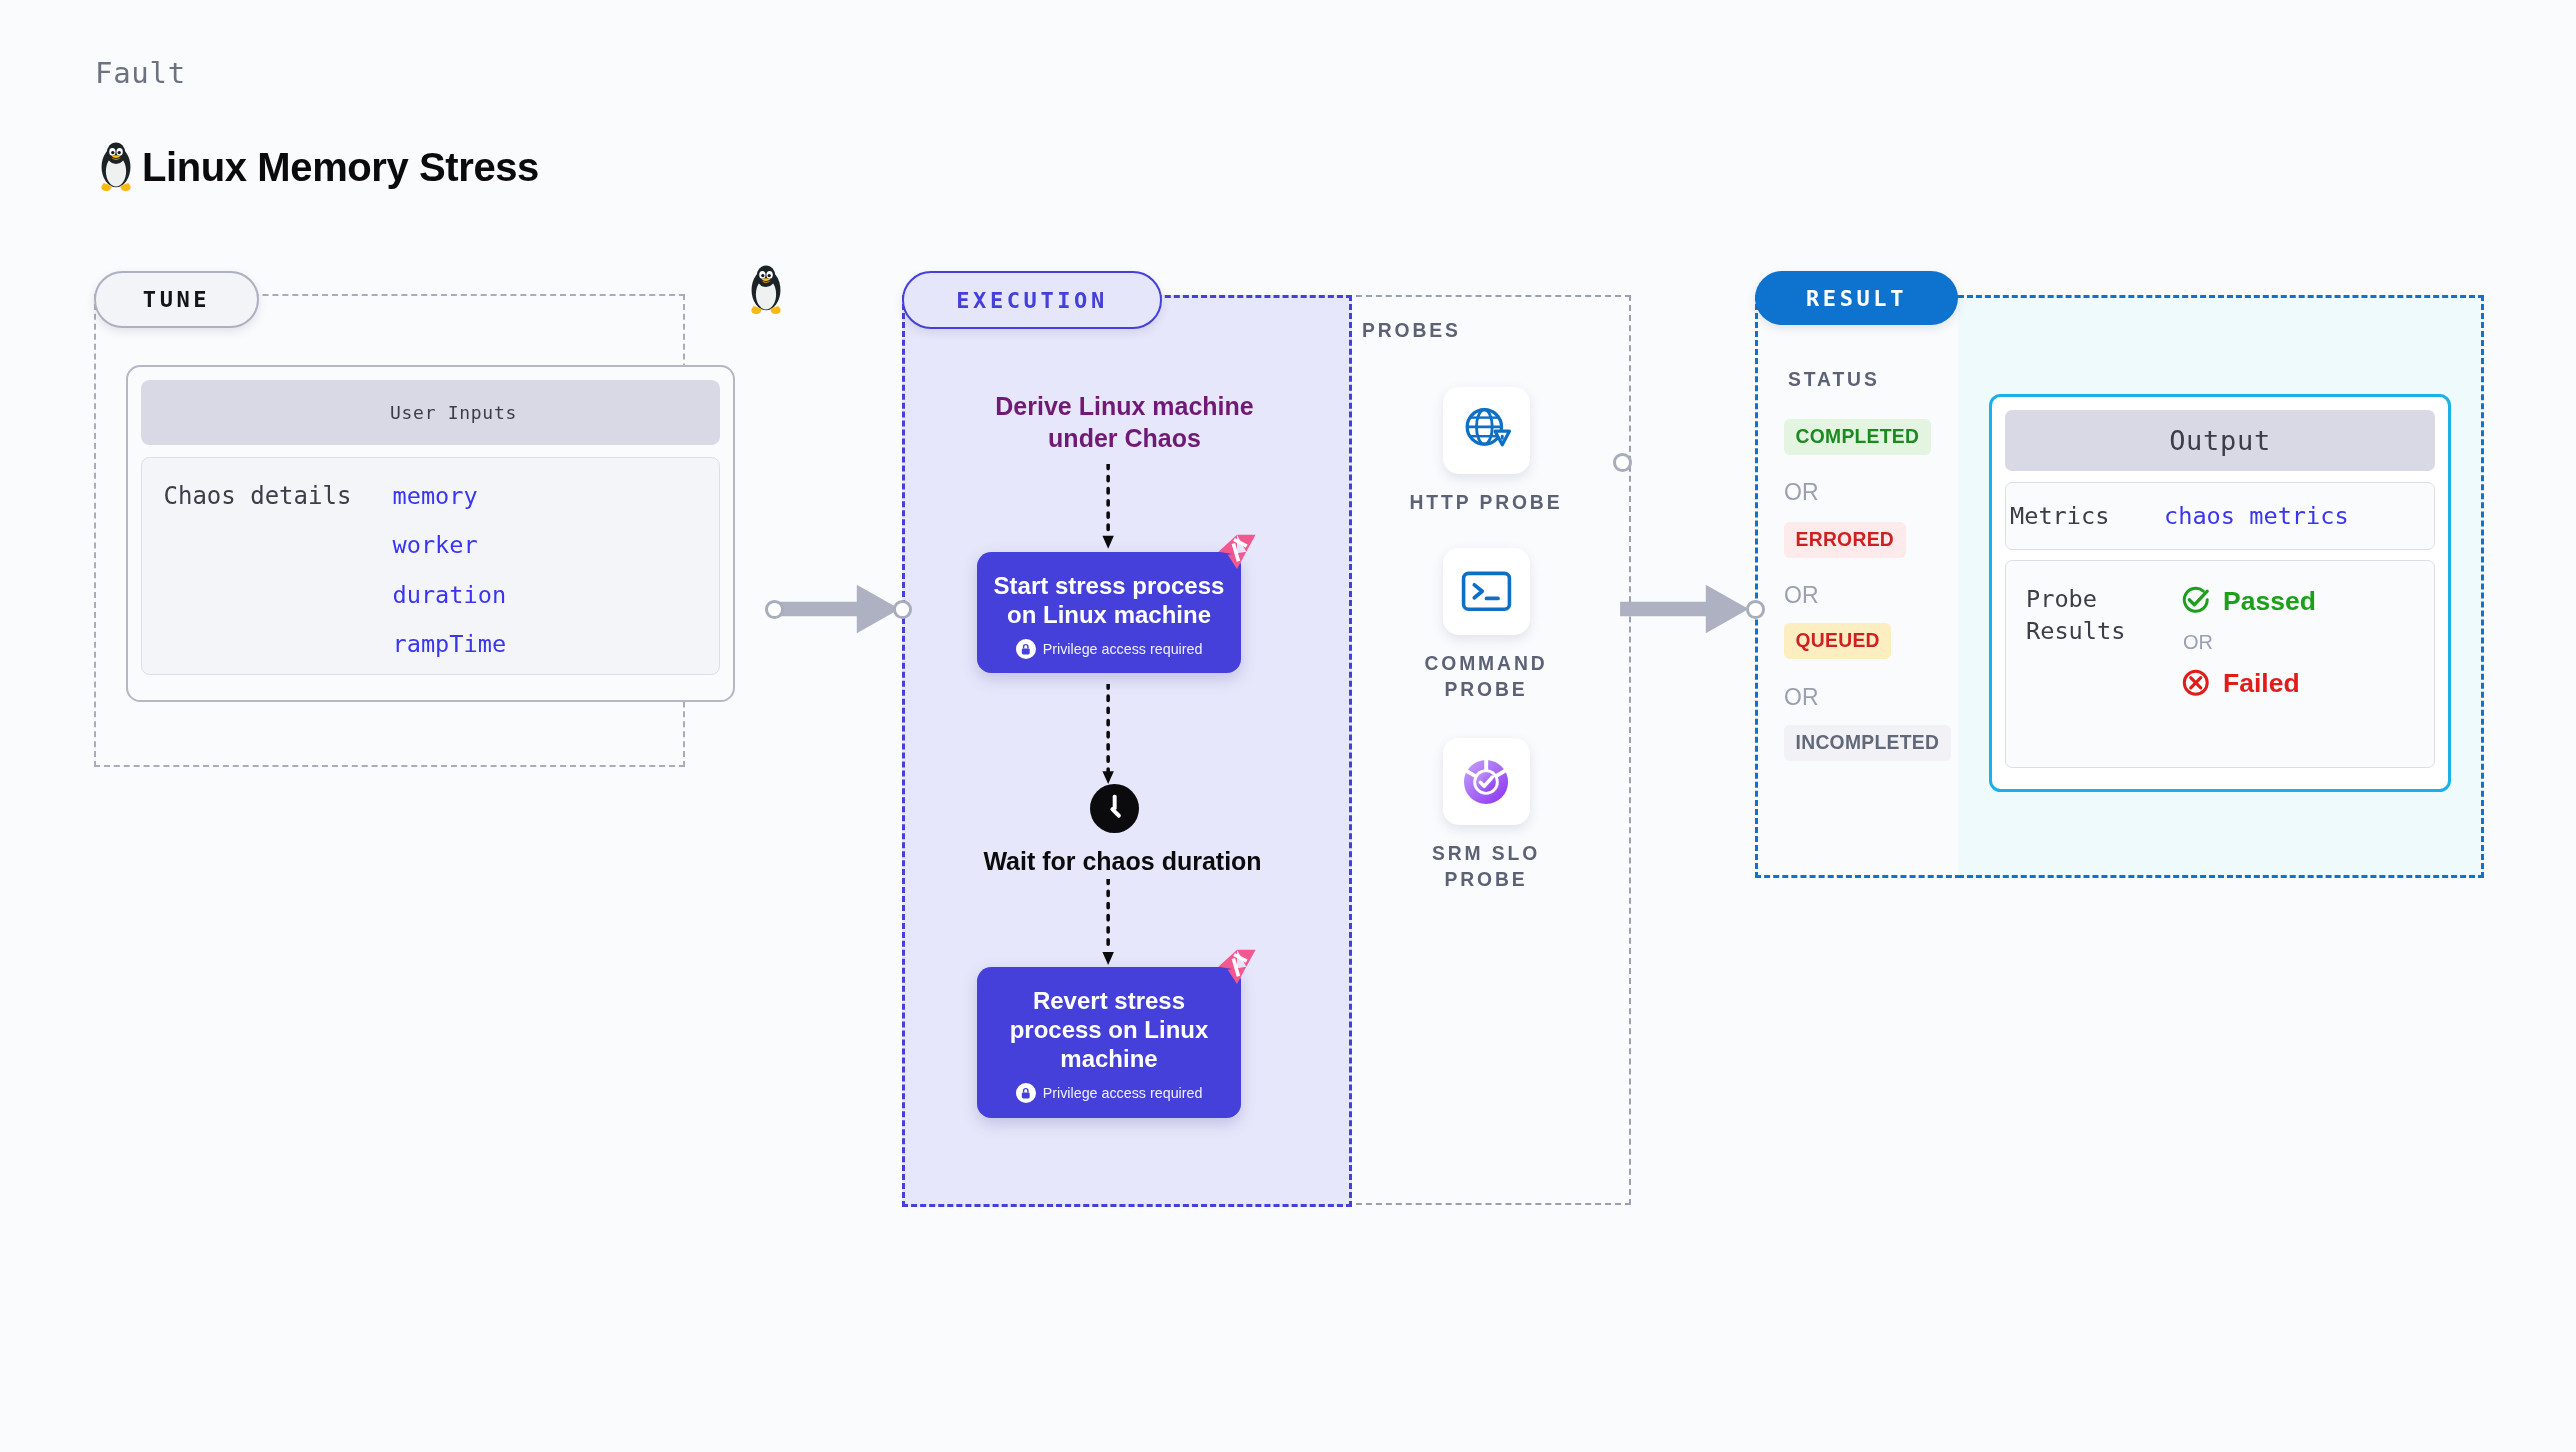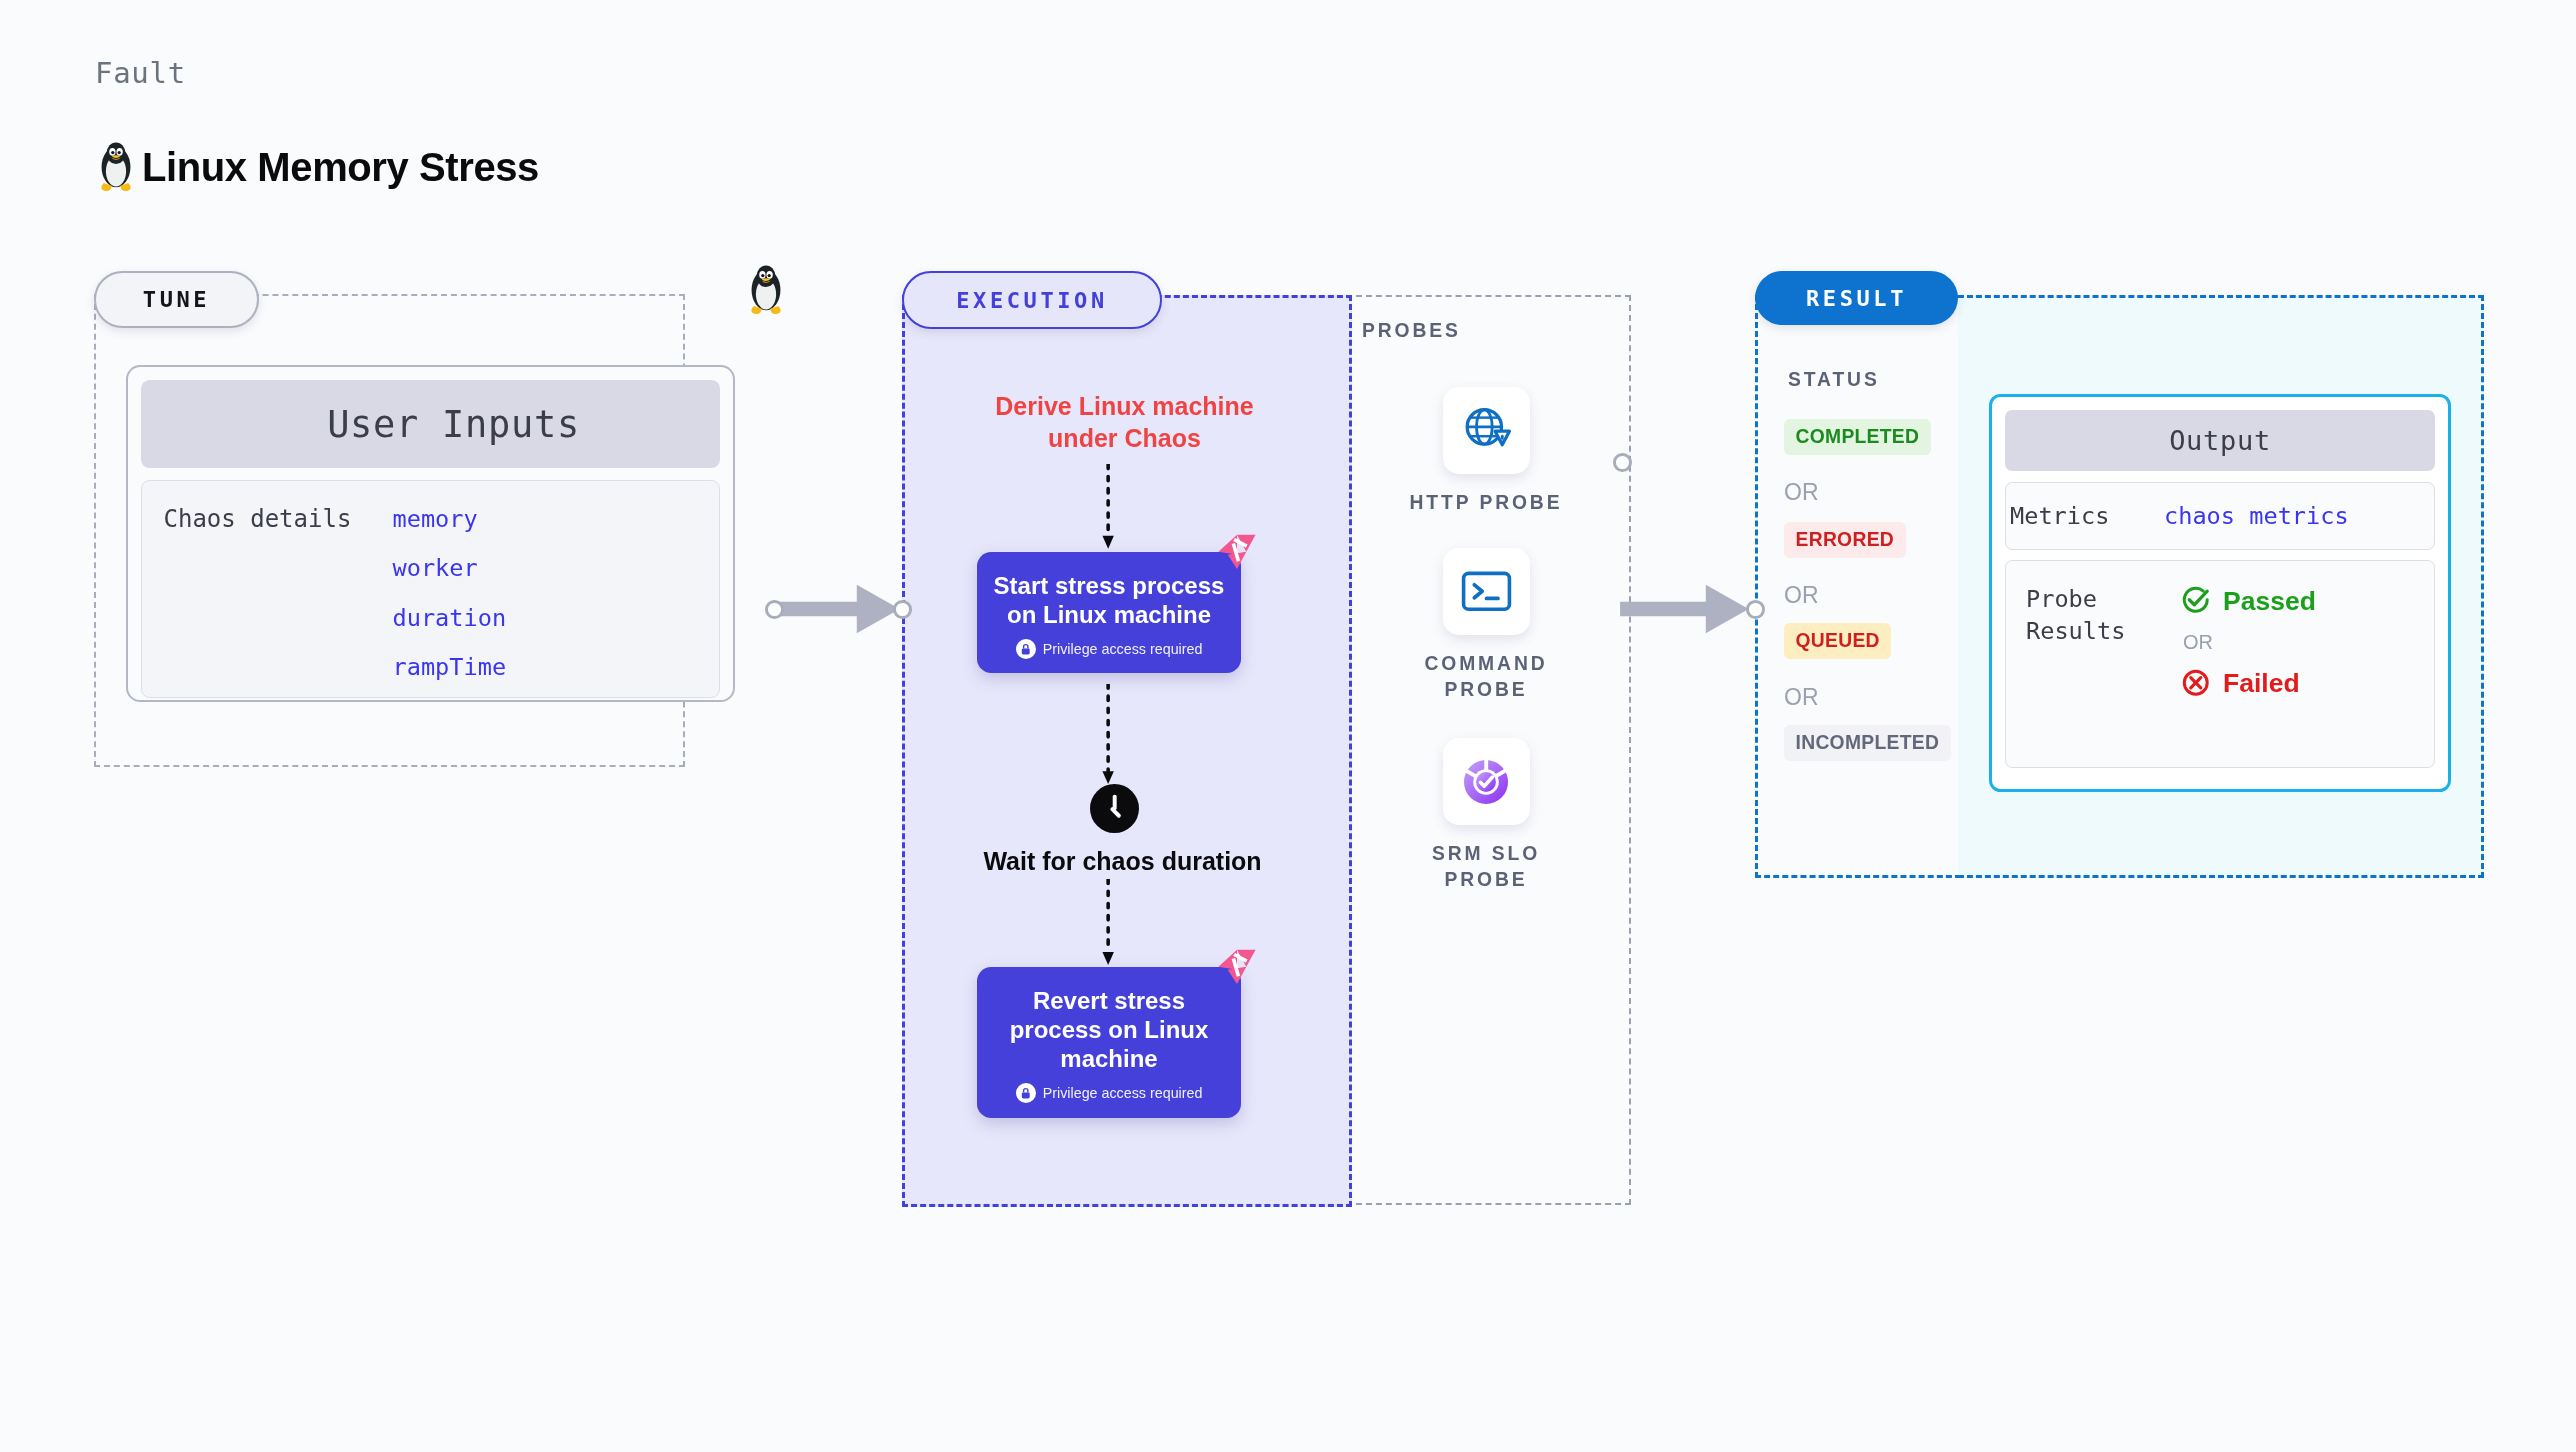--- a/index.html
+++ b/index.html
@@ -78,39 +78,39 @@
     border: 3.6px dashed #0d73ce; border-left: none; background: #effafd; z-index: 5;
   }
 
   
   #user-inputs-card {
     position: absolute; left: 126px; top: 365px; width: 609px; height: 337px;
     background: #fafbfd; border: 2.9px solid #b4b8c6; border-radius: 14.3px;
     z-index: 10; box-sizing: border-box; padding: 13px;
   }
   #user-inputs-header {
-    height: 88px; background: #d8d9e4; border-radius: 8.6px;
+    height: 65px; background: #d8d9e4; border-radius: 8.6px;
     display: flex; align-items: center; justify-content: center;
-    font-size: 37px; color: #3b3d49; letter-spacing: 0.7px; padding-left: 46px;
+    font-size: 18px; color: #3b3d49; letter-spacing: 0.7px; padding-left: 46px;
   }
   #user-inputs-body {
     margin-top: 11.5px; height: 218px;
     background: #f4f5f9; border: 1.4px solid #dcdee7; border-radius: 8.6px;
     display: flex; padding: 24px 0 0 21.5px; box-sizing: border-box;
   }
   #chaos-details-label {
     font-size: 24px; color: #3b3d49; width: 229px; flex: none;
   }
   #chaos-details-values { display: flex; flex-direction: column; gap: 21.5px; }
   .chaos-value { font-size: 23.6px; color: #3a35f0; }
 
   
   #derive-label {
     position: absolute; left: 974px; top: 390px; width: 301px;
-    text-align: center; font-size: 25px; font-weight: bold; color: #ef4444;
+    text-align: center; font-size: 25px; font-weight: bold; color: #701a75;
     line-height: 1.28; z-index: 12;
   }
   .node-box {
     position: absolute; width: 264px;
     background: #4440d9; border-radius: 14.3px; z-index: 12;
     box-shadow: 0 5.7px 15.8px rgba(60,60,150,0.22);
     padding: 18.6px 11.5px 14.3px; box-sizing: border-box;
     text-align: center;
   }
   .node-title {

